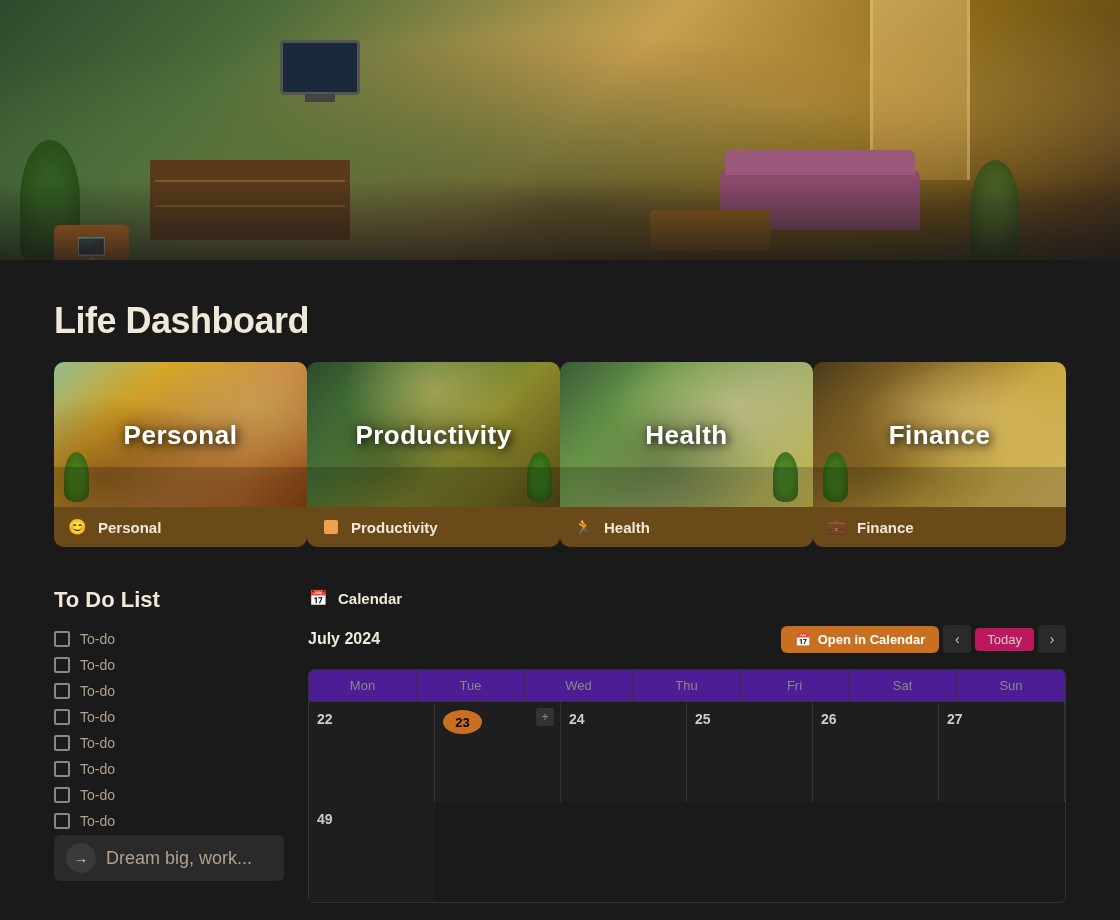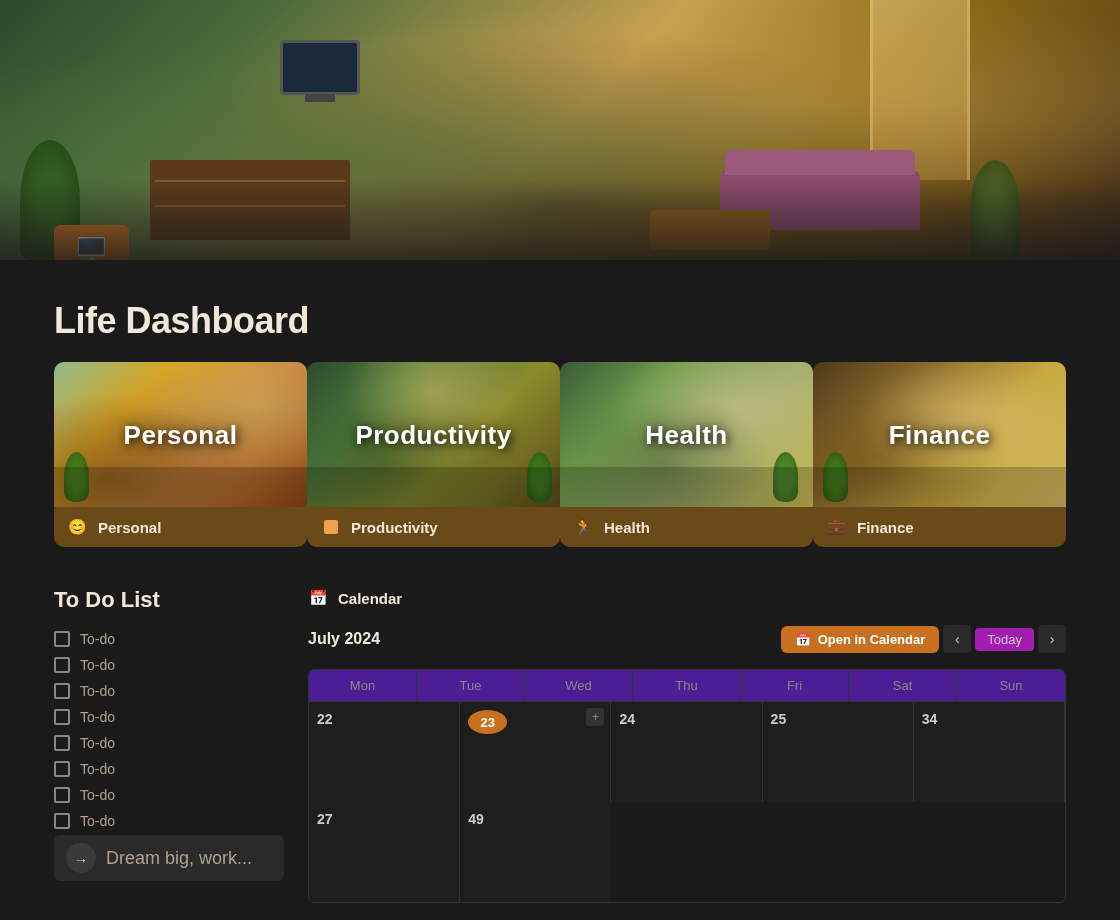--- a/index.html
+++ b/index.html
@@ -446,21 +446,21 @@
       width: 28px;
       height: 28px;
       color: #ccc;
       cursor: pointer;
       font-size: 14px;
       display: flex;
       align-items: center;
       justify-content: center;
     }
     .today-btn {
-      background: #a21caf;
+      background: #be185d;
       border: none;
       border-radius: 4px;
       padding: 4px 12px;
       color: #ccc;
       font-size: 13px;
       cursor: pointer;
     }
     .calendar-controls-group {
       display: flex;
       align-items: center;
@@ -484,41 +484,41 @@
       color: #888;
       font-weight: 500;
       border-right: 1px solid #333;
     }
     .calendar-day-header:last-child {
       border-right: none;
     }
 
     .calendar-row {
       display: grid;
-      grid-template-columns: repeat(5, 1fr);
+      grid-template-columns: repeat(6, 1fr);
       border-top: 1px solid #333;
     }
     .calendar-cell {
       min-height: 100px;
       padding: 8px;
       border-right: 1px solid #333;
       position: relative;
       background: #1e1e1e;
     }
     .calendar-cell:last-child {
       border-right: none;
     }
     .cell-date {
       font-size: 14px;
       font-weight: 600;
       color: #ccc;
     }
     .cell-date.today {
       background: #c87020;
-      color: #ffffff;
+      color: #000000;
       width: 39px;
       height: 24px;
       border-radius: 50%;
       display: flex;
       align-items: center;
       justify-content: center;
       font-size: 13px;
     }
     .cell-add-btn {
       position: absolute;
@@ -710,21 +710,21 @@
             <div class="cell-date today">23</div>
             <div class="cell-add-btn">+</div>
           </div>
           <div class="calendar-cell">
             <span class="cell-date">24</span>
           </div>
           <div class="calendar-cell">
             <span class="cell-date">25</span>
           </div>
           <div class="calendar-cell">
-            <span class="cell-date">34</span>
+            <span class="cell-date">26</span>
           </div>
           <div class="calendar-cell">
             <span class="cell-date">27</span>
           </div>
           <div class="calendar-cell">
             <span class="cell-date">49</span>
           </div>
         </div>
       </div>
     </div>

